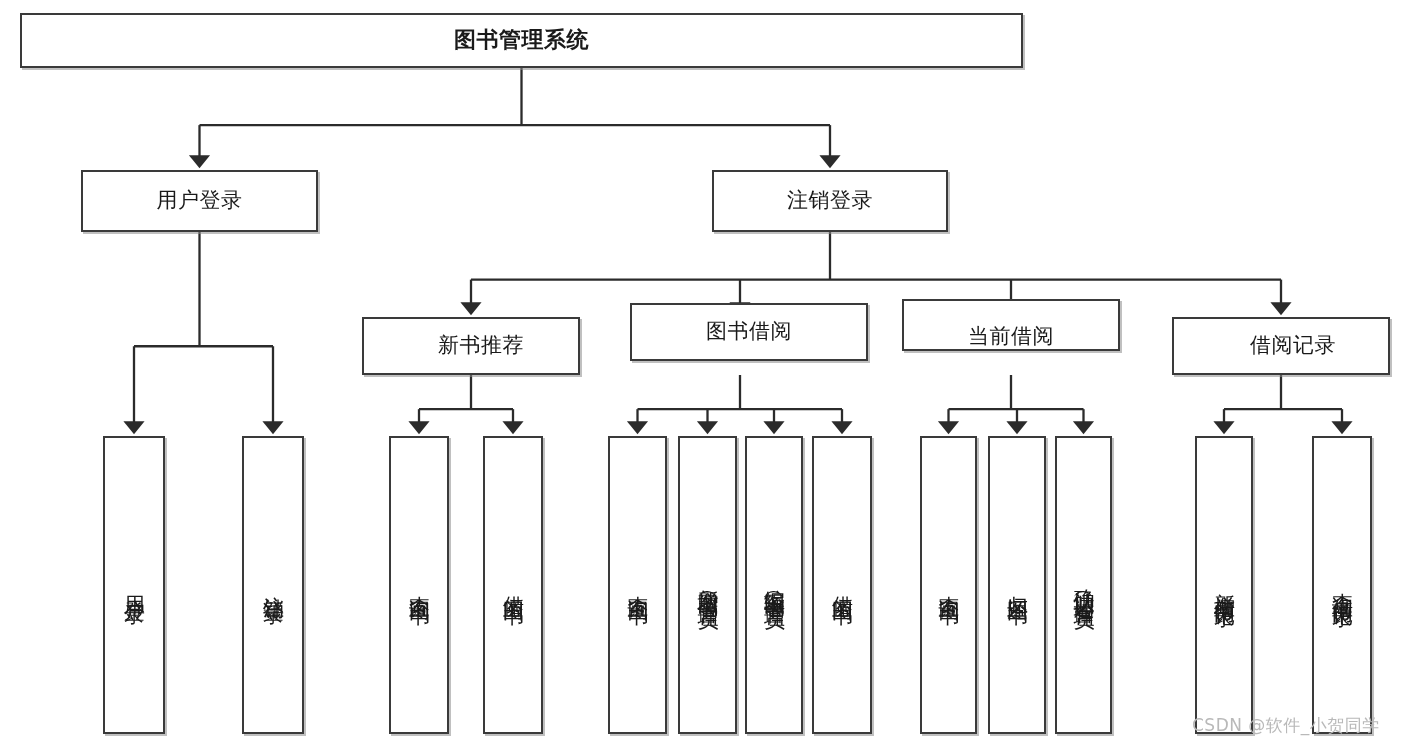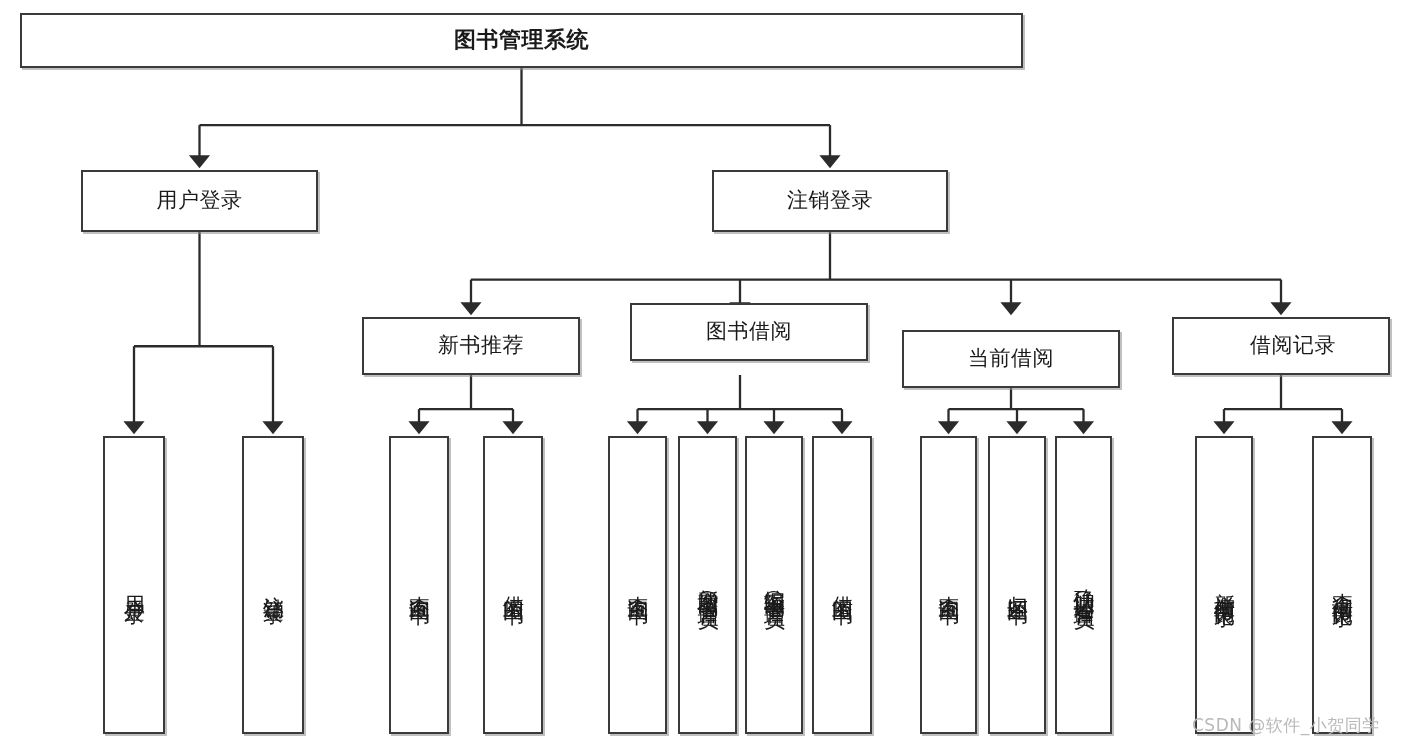--- a/index.html
+++ b/index.html
@@ -126,21 +126,21 @@
       </div>
       <div class="node horizontal" style="left: 712px; top: 170px; width: 236px; height: 62px;">
         <span class="label">注销登录</span>
       </div>
       <div class="node horizontal" style="left: 362px; top: 317px; width: 218px; height: 58px; padding-left: 20px;">
         <span class="label">新书推荐</span>
       </div>
       <div class="node horizontal" style="left: 630px; top: 303px; width: 238px; height: 58px;">
         <span class="label">图书借阅</span>
       </div>
-      <div class="node horizontal" style="left: 902px; top: 330px; width: 218px; height: 58px;">
+      <div class="node horizontal" style="left: 902px; top: 299px; width: 218px; height: 52px; align-items: flex-end;">
         <span class="label">当前借阅</span>
       </div>
       <div class="node horizontal" style="left: 1172px; top: 317px; width: 218px; height: 58px; padding-left: 24px;">
         <span class="label">借阅记录</span>
       </div>
       <div class="node vertical" style="left: 103px; top: 436px; width: 62px; height: 298px;">
         <span class="label">用户登录</span>
       </div>
       <div class="node vertical" style="left: 242px; top: 436px; width: 62px; height: 298px;">
         <span class="label">注销登录</span>

